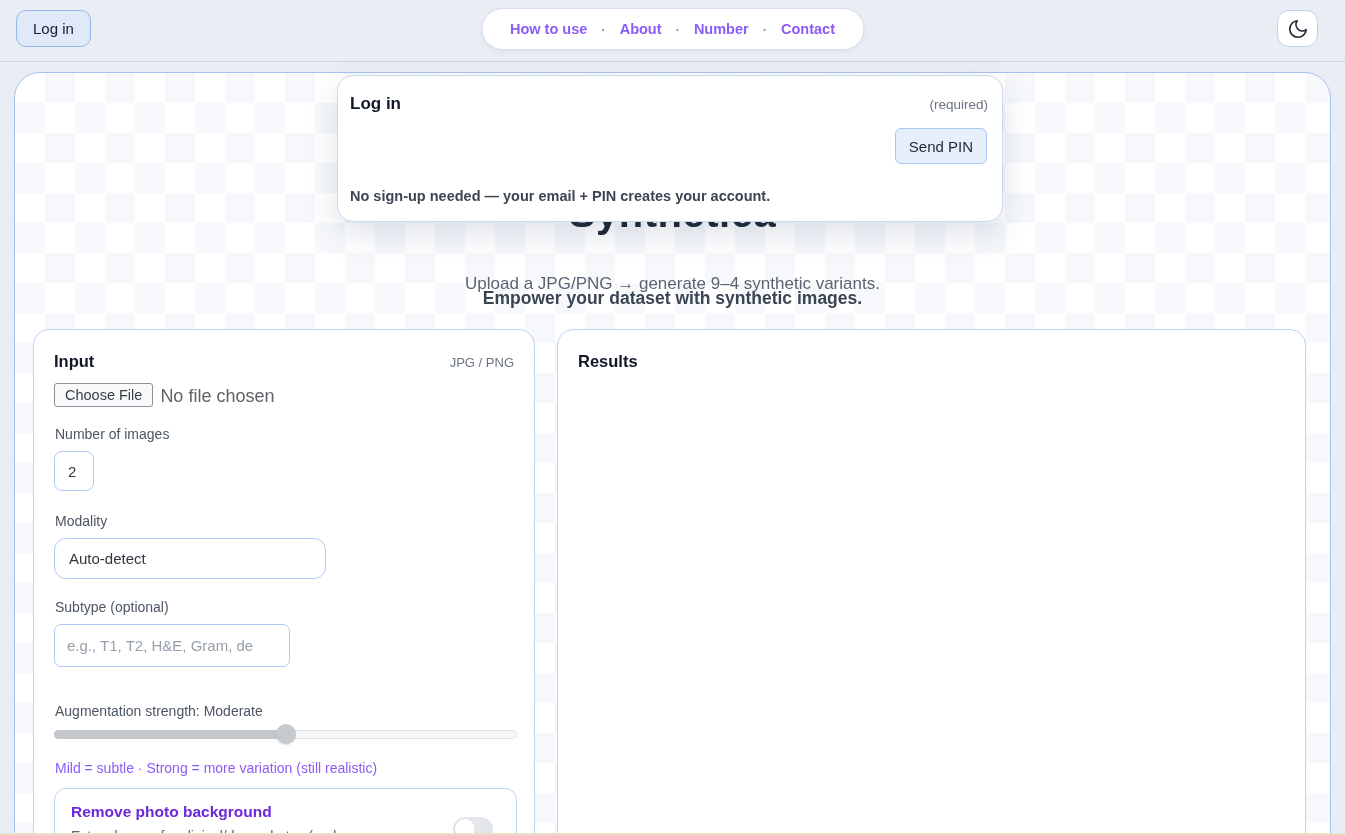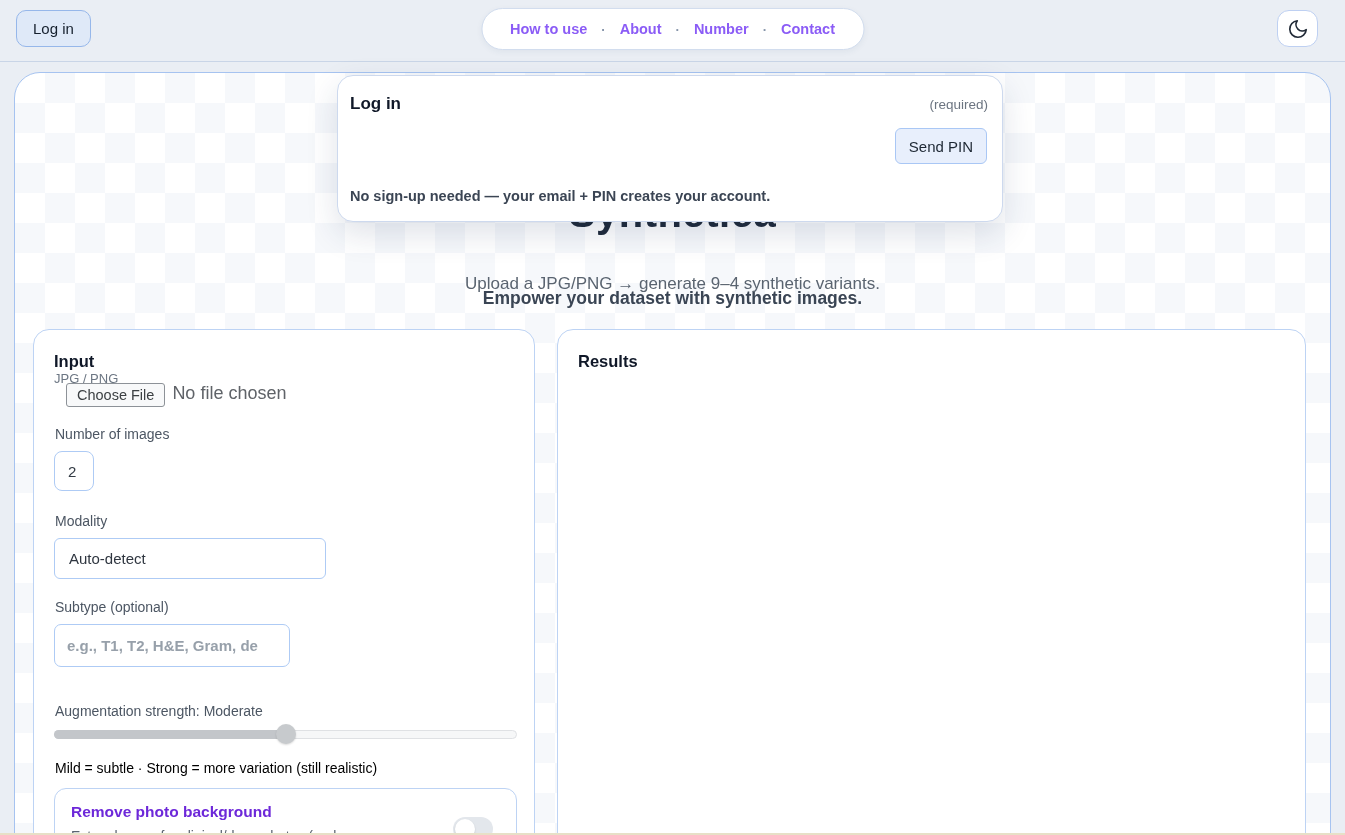--- a/index.html
+++ b/index.html
@@ -72,30 +72,29 @@
   
   .panel {
     position:absolute; background:#ffffff;
     border:1.5px solid #bdd3f4; border-radius:16px;
   }
   .panel-input  { left:18px;  top:256px; width:502px; height:560px; }
   .panel-results{ left:542px; top:256px; width:749px; height:560px; }
   .panel-head {
     display:flex; align-items:baseline; justify-content:space-between;
     padding:22px 20px 0 20px;
-    flex-direction:column;
   }
   .panel-title { font-size:16.5px; font-weight:bold; color:#101828; }
   .panel-hint  { font-size:13px; color:#6c7683; }
 
   .ip-body { position:relative; width:100%; height:100%; }
 
   .file-row {
     position:absolute; left:20px; top:53px;
-    display:flex; align-items:flex-start; gap:7px;margin-left:12px;
+    display:flex; align-items:flex-end; gap:7px;
   }
   .file-btn {
     height:24px; padding:0 10px;
     background:#f8f9fa; border:1px solid #8d9298; border-radius:3px;
     font-size:14.5px; color:#3c4043;
     display:flex; align-items:center; cursor:pointer;
   }
   .file-status { font-size:18px; color:#5f6368; }
 
   .field-label {
@@ -111,32 +110,32 @@
     position:absolute; left:20px; top:121px;
     width:40px; height:40px;
     border:1px solid #aecbf5; border-radius:8px;
     font-family:"Liberation Sans", sans-serif;
     font-size:15px; color:#333b45; padding-left:13px;
     background:#fff; outline:none;
   }
   .modality-select {
     position:absolute; left:20px; top:208px;
     width:272px; height:41px;
-    border:1px solid #aecbf5; border-radius:6px;
+    border:1px solid #aecbf5; border-radius:12px;
     background:#fff; cursor:pointer;
     display:flex; align-items:center; padding-left:14px;
     font-size:15px; color:#2f3640;
   }
   .subtype-input {
     position:absolute; left:20px; top:294px;
     width:236px; height:43px;
     border:1.5px solid #aecbf5; border-radius:7px;
     font-family:"Liberation Sans", sans-serif;
     font-size:15px; color:#333b45; padding:12px 12px;
-    background:#fff; outline:none;font-weight:bold;
+    background:#fff; outline:none;
   }
   .subtype-input::placeholder { color:#97a0aa; }
 
   .slider-wrap {
     position:absolute; left:20px; top:394px; width:463px; height:20px;
     cursor:pointer;
   }
   .slider-track {
     position:absolute; left:0; right:0; top:6px; height:9px;
     background:#f6f7f8; border:1px solid #dfe1e4; border-radius:6px;
@@ -146,21 +145,21 @@
     background:#c3c6ca; border-radius:6px;
   }
   .slider-thumb {
     position:absolute; top:0; width:20px; height:20px;
     background:#c7cacd; border-radius:50%;
     transform:translateX(-50%);
     box-shadow:0 1px 2px rgba(0,0,0,.15);
   }
   .slider-caption {
     position:absolute; left:21px; top:430px;
-    font-size:14px; color:#000000;
+    font-size:14px; color:#8b5cf6;
   }
 
   .bg-card {
     position:absolute; left:20px; top:458px; width:463px; height:130px;
     border:1.5px solid #bdd3f4; border-radius:12px; background:#fff;
     padding:14px 16px;
   }
   .bg-card-title { font-size:15.5px; font-weight:bold; color:#6d28d9; }
   .bg-card-desc  { font-size:14px; color:#5a6470; margin-top:6px; width:360px; line-height:1.35; }
   .toggle {

